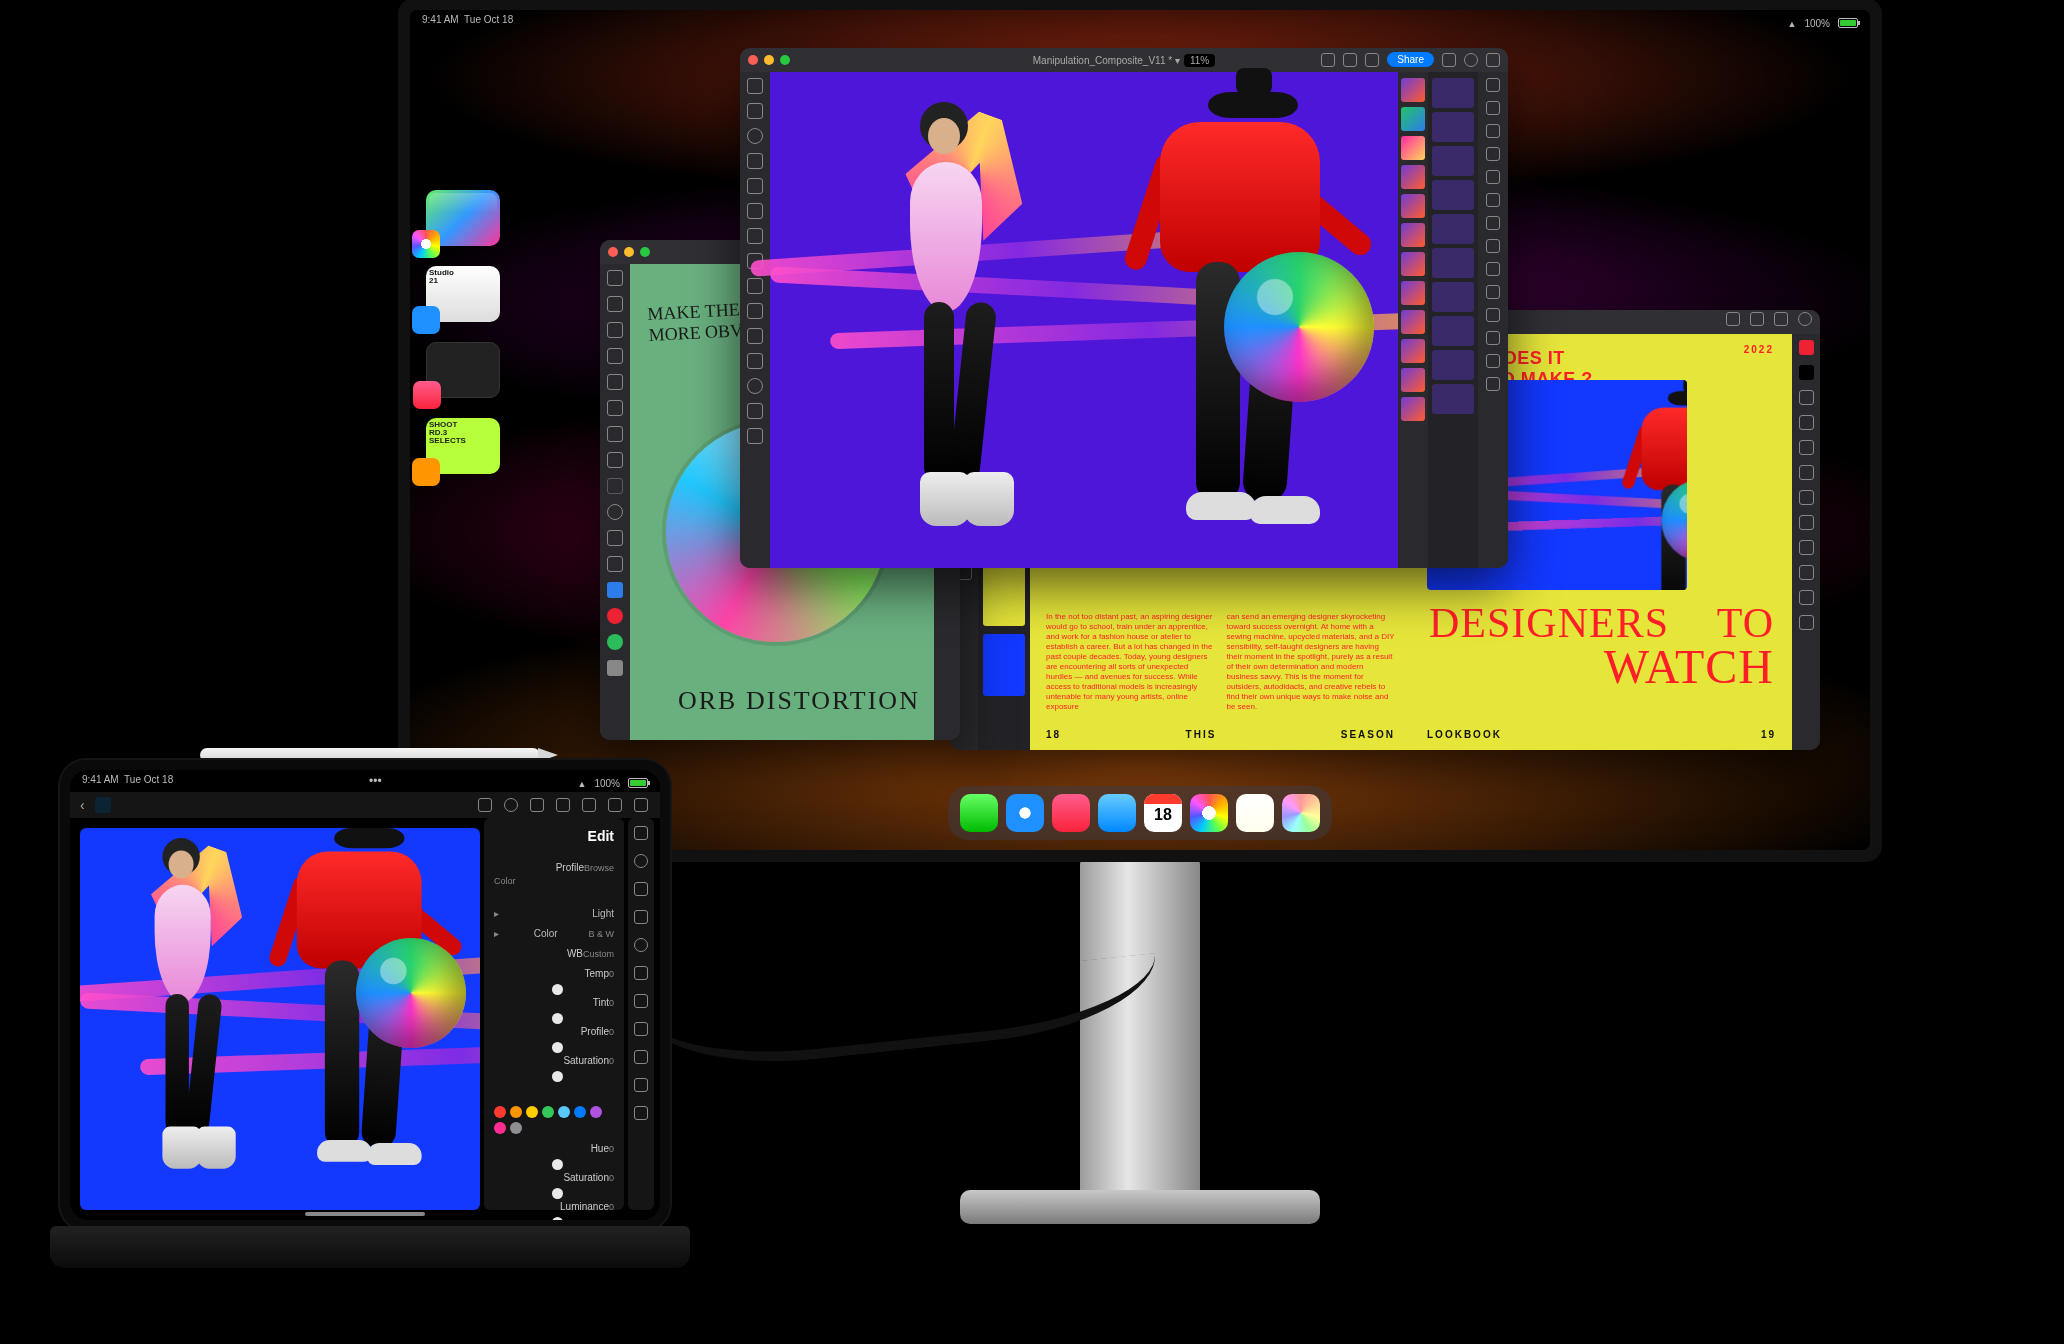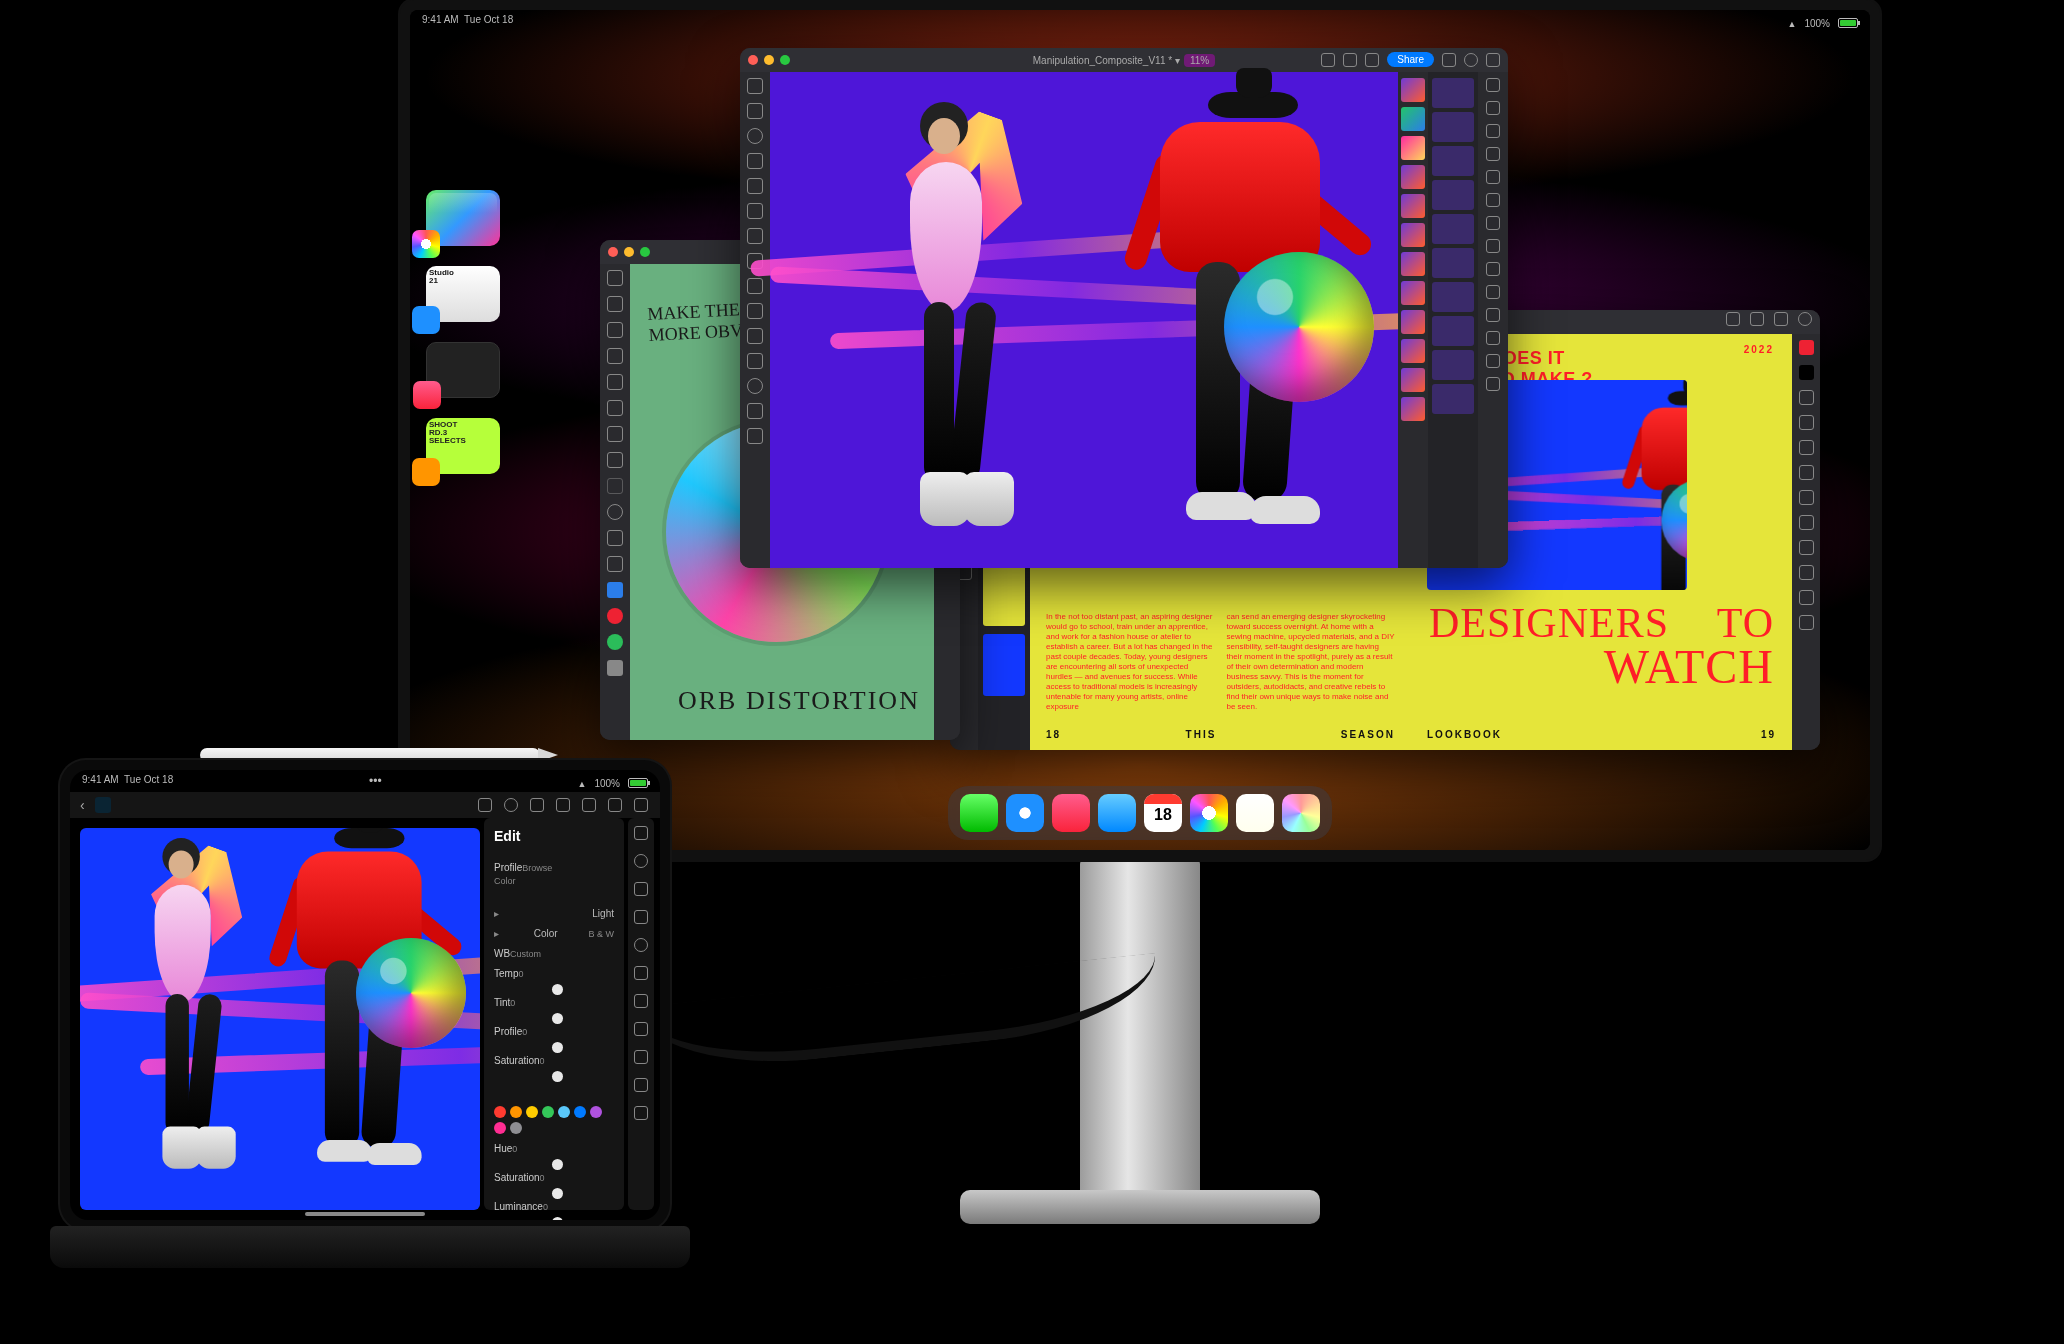--- a/index.html
+++ b/index.html
@@ -160,21 +160,21 @@
   .ip-rcol i.cir{border-radius:50%;}
   .seg{display:flex;background:#2a2a2a;border-radius:6px;overflow:hidden;}
   .disc{display:flex;align-items:center;justify-content:space-between;color:#bbb;}
   .disc:before{content:"\25B8";margin-right:4px;color:#888;}
   .slider{height:3px;background:#3a3a3a;border-radius:2px;position:relative;}
   .slider i{position:absolute;top:-4px;width:11px;height:11px;border-radius:50%;background:#e8e8e8;}
   .swatchrow{display:flex;gap:4px;flex-wrap:wrap;}
   .swatchrow b{width:12px;height:12px;border-radius:50%;}
   .ip-home{position:absolute;bottom:4px;left:50%;transform:translateX(-50%);width:120px;height:4px;background:#888;border-radius:3px;}
   .lbl-r{color:#888;font-size:9px;}
-  .row{display:flex;justify-content:flex-start;align-items:center;}
+  .row{display:flex;justify-content:flex-end;align-items:center;}
   .hline{height:1px;background:#2a2a2a;margin:2px 0;}
   .editTitle{font-size:14px;font-weight:600;color:#fff;}
 </style>
 </head>
 <body>
 
 <div class="stage">
 
   <div class="stand-arm"></div>
   <div class="stand-base"></div>
@@ -364,21 +364,21 @@
       </div>
 
       <div id="win-main" class="win">
         <div class="titlebar">
           <div class="traffic">
               <span class="tl-r"></span>
               <span class="tl-y"></span>
               <span class="tl-g"></span>
             </div>
           <span>Manipulation_Composite_V11 * ▾</span>
-          <span style="margin-left:4px;background:#701a75;padding:1px 6px;border-radius:4px;">11%</span>
+          <span style="margin-left:4px;background:#000000;padding:1px 6px;border-radius:4px;">11%</span>
           <div class="tb-right">
             <span class="ghost-ic"></span>
             <span class="ghost-ic"></span>
             <span class="ghost-ic"></span>
             <span class="pill">Share</span>
             <span class="ghost-ic"></span>
             <span class="ghost-ic round"></span>
             <span class="ghost-ic"></span>
           </div>
         </div>

